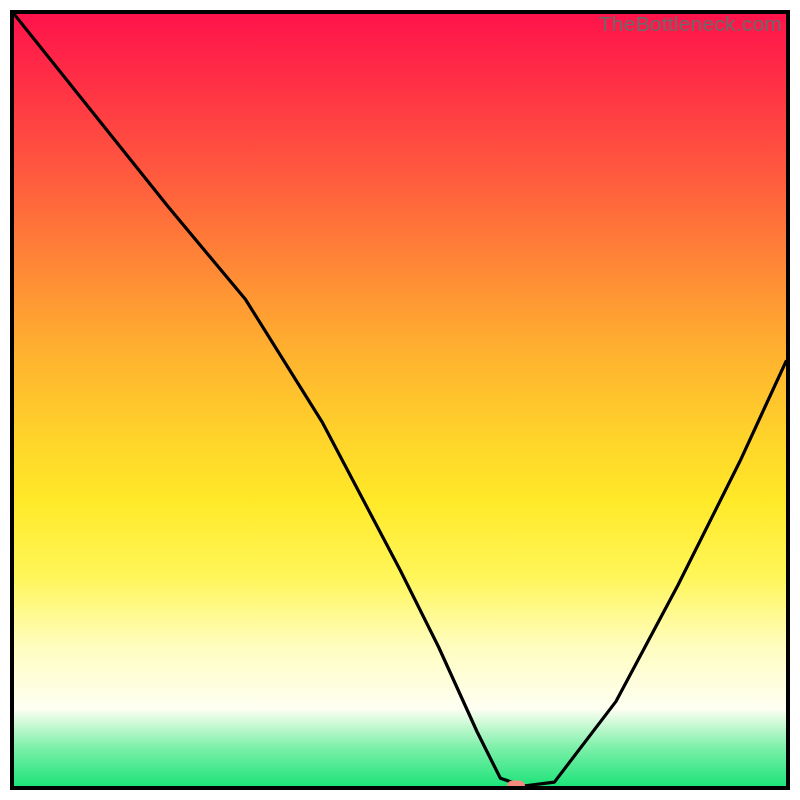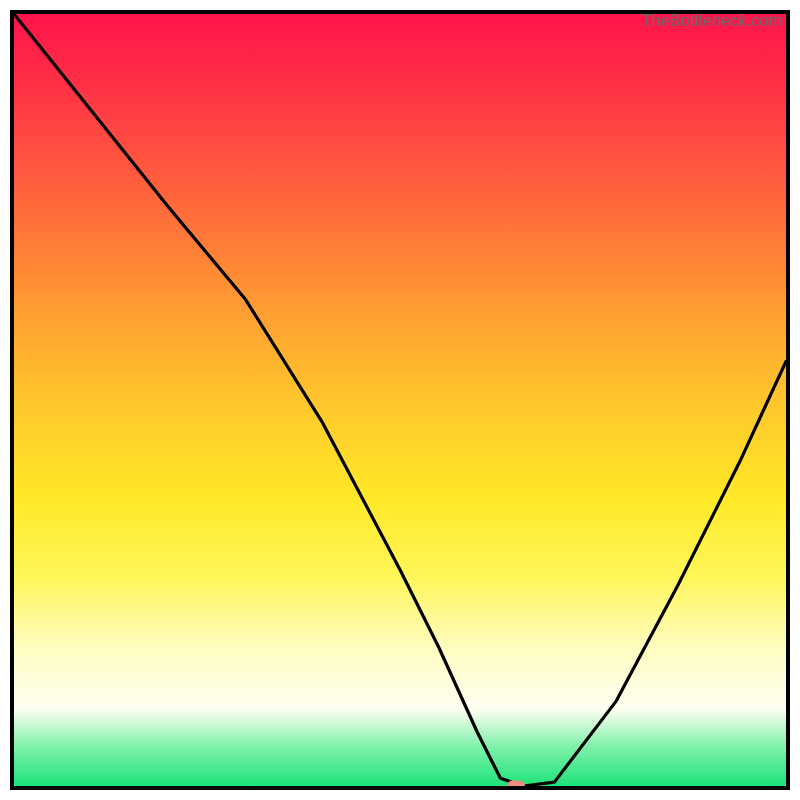--- a/index.html
+++ b/index.html
@@ -55,21 +55,21 @@
     position: absolute;
     width: 18px;
     height: 11px;
     border-radius: 6px;
     transform: translate(-50%, -50%);
   }
   .attribution {
     position: absolute;
     top: 12px;
     right: 18px;
-    font-size: 16px;
+    font-size: 21px;
     font-weight: 500;
     color: #6a6a6a;
     letter-spacing: 0.2px;
   }
 </style>
 </head>
 <body>
 
 <div class="chart-container">
 

